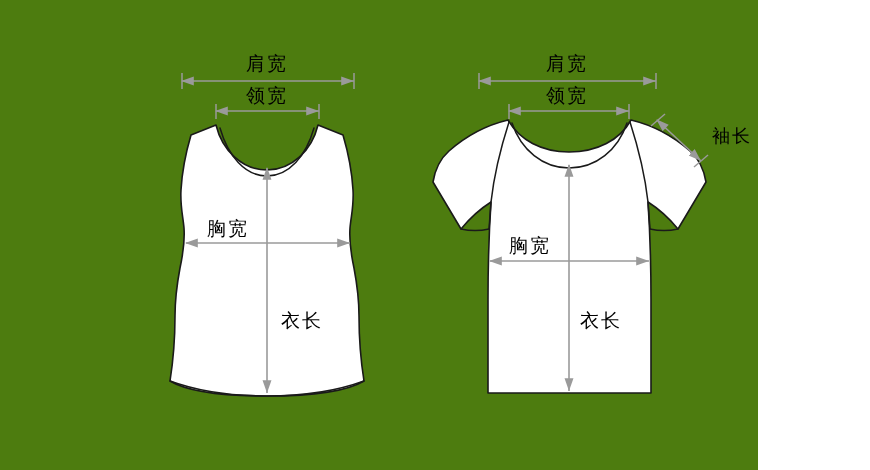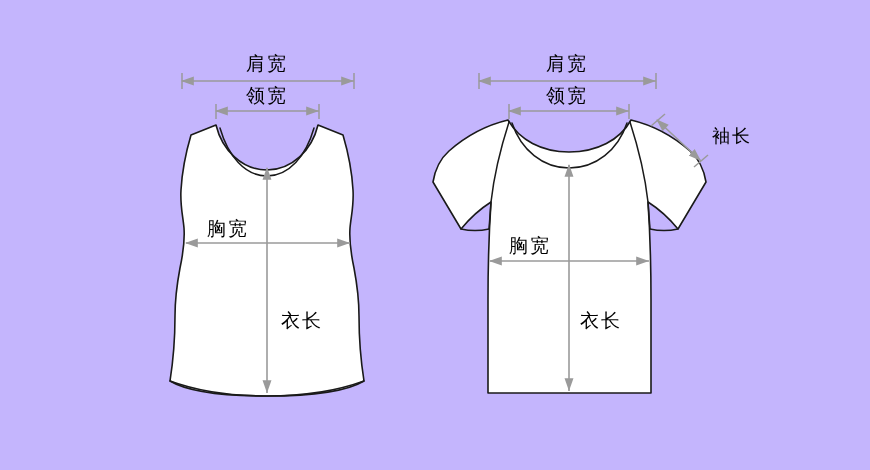--- a/index.html
+++ b/index.html
@@ -8,23 +8,24 @@
     background: #ffffff;
   }
   body {
     width: 870px;
     height: 470px;
     font-family: "DejaVu Sans", sans-serif;
     overflow: hidden;
   }
   #diagram-root {
     position: relative;
-    width: 870px;
+    width: 722px;
     height: 470px;
-    background: #c4b5fd;
+    background: #4d7c0f;
+    padding-left: 36px;
   }
   svg.garment-canvas {
     position: absolute;
     top: 0;
     left: 0;
     width: 870px;
     height: 470px;
   }
   .garment-outline {
     fill: #ffffff;

